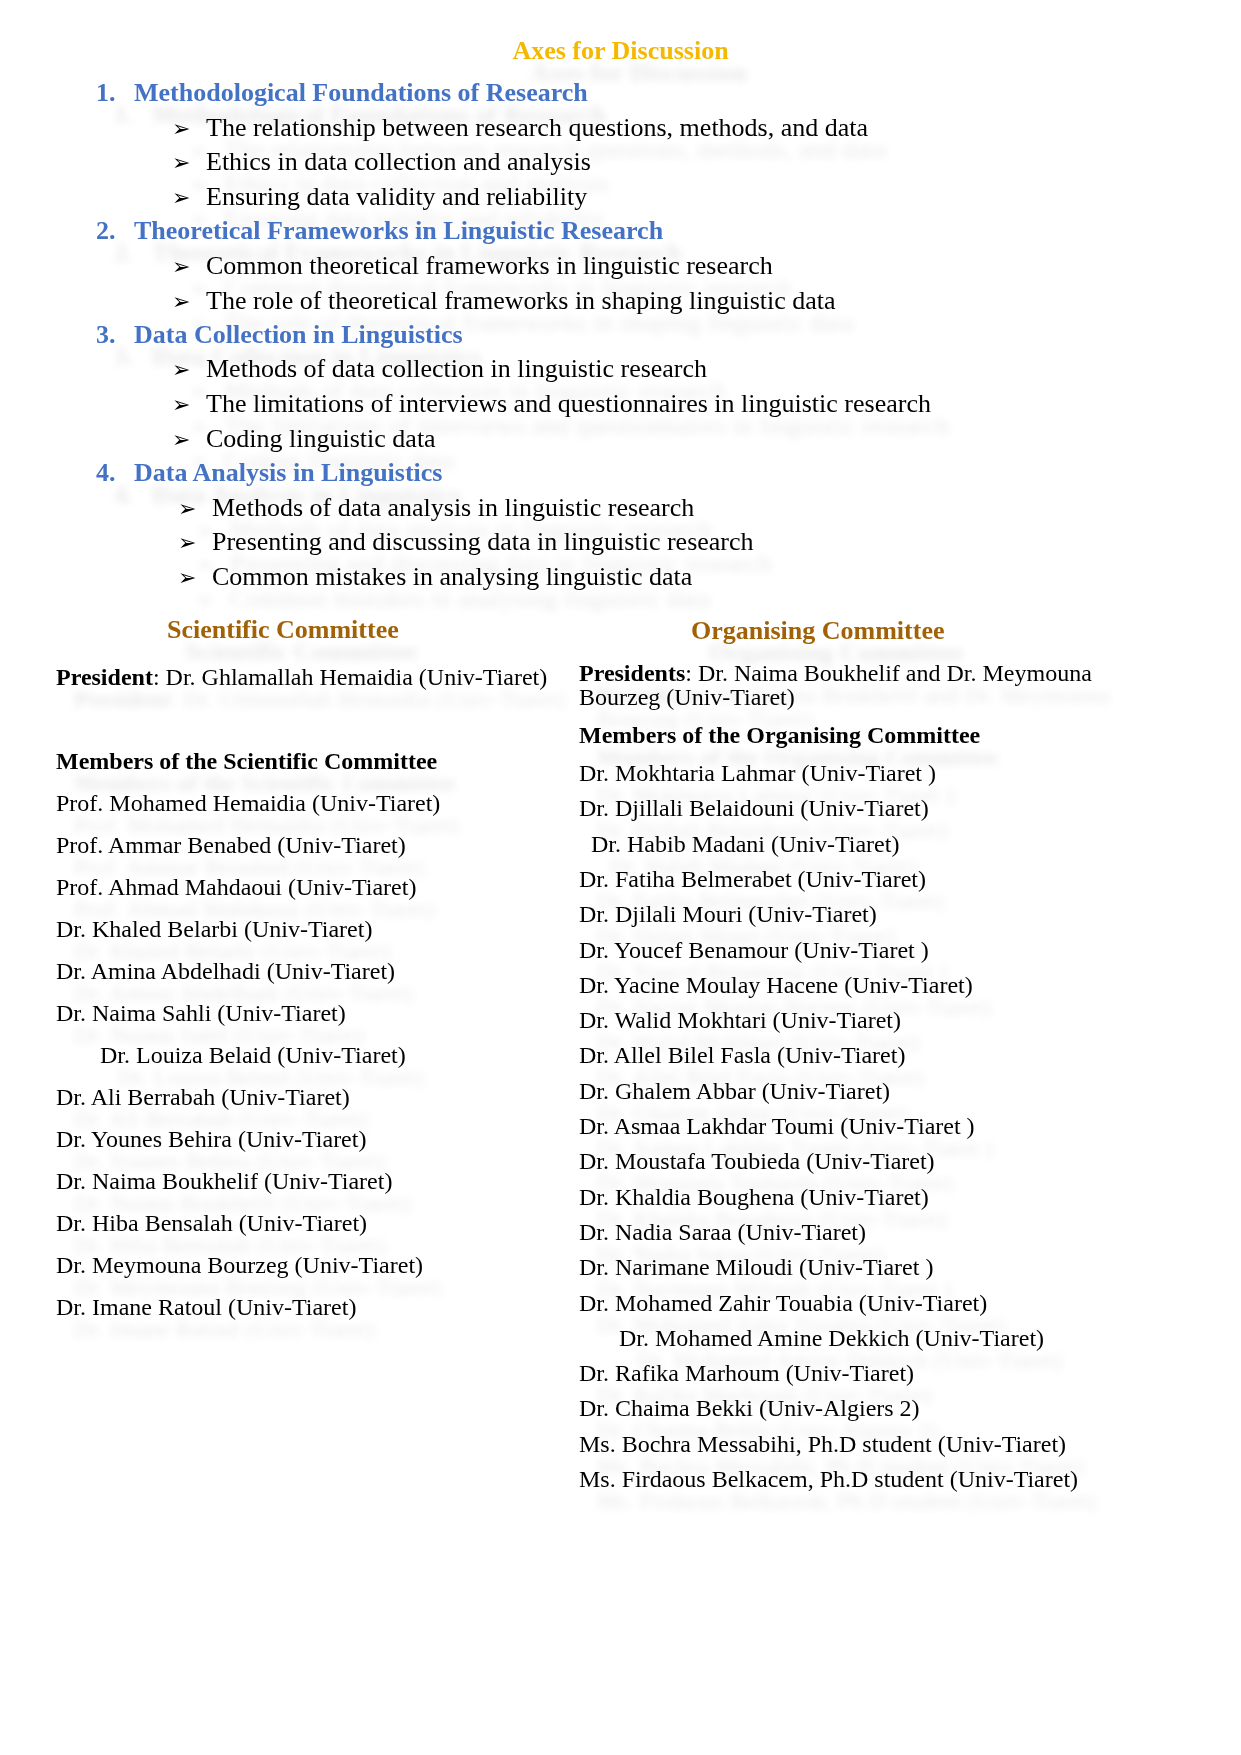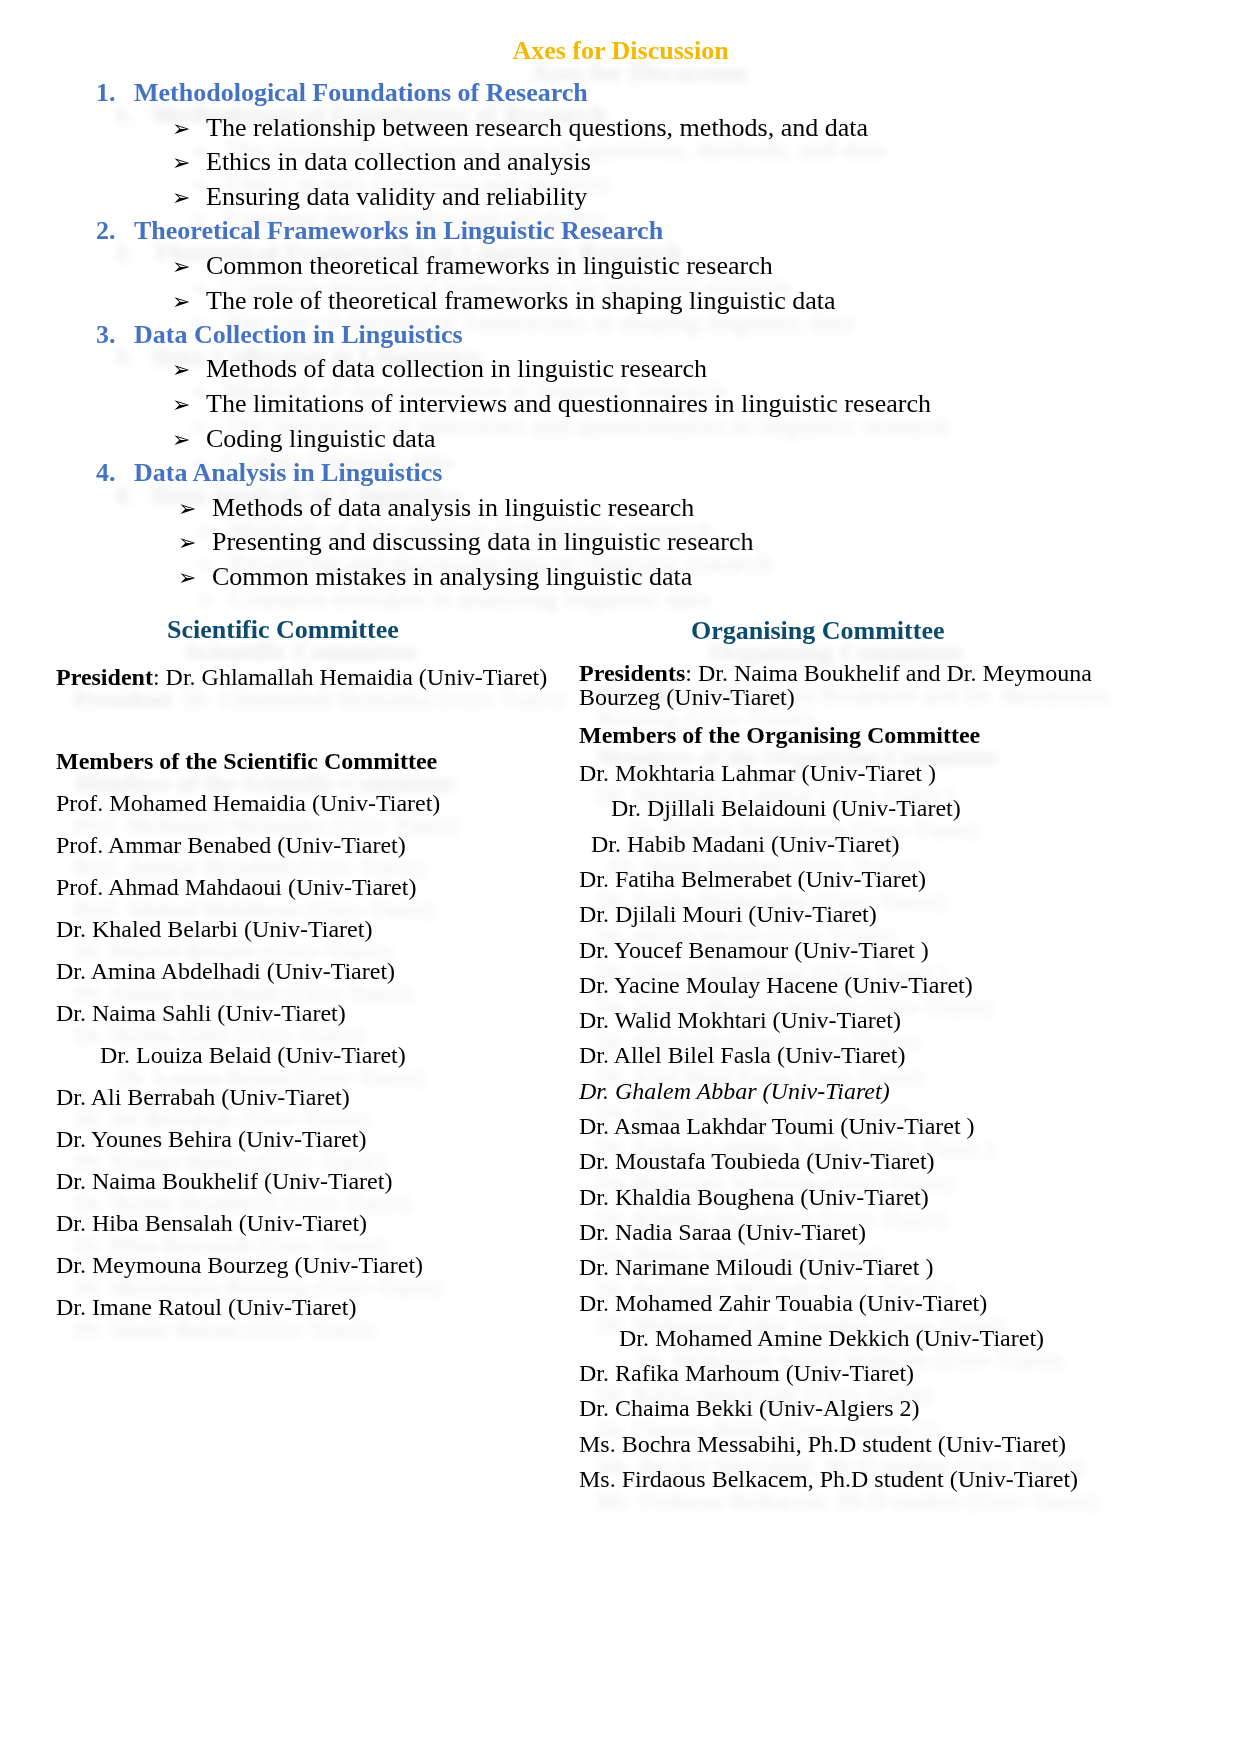--- a/index.html
+++ b/index.html
@@ -6,21 +6,21 @@
   body { width: 1241px; height: 1755px; position: relative; overflow: hidden;
          font-family: "Liberation Serif", "DejaVu Serif", serif; color: #000; }
   .shadow { text-shadow: 18px 22px 9px rgba(0,0,0,0.10); }
   #axes-title { position: absolute; left: 0; width: 1241px; top: 36px; text-align: center;
                 font-size: 26px; font-weight: bold; color: #f5b800; }
   .axis-head { position: absolute; left: 96px; font-size: 26px; font-weight: bold; color: #4472c4;
                white-space: nowrap; }
   .axis-head .num { display: inline-block; width: 38px; }
   .bullet { position: absolute; font-size: 26px; white-space: nowrap; }
   .bullet .arrow { display: inline-block; width: 34px; font-size: 22px; }
-  .committee-title { position: absolute; font-size: 26px; font-weight: bold; color: #0c4a6e;
+  .committee-title { position: absolute; font-size: 26px; font-weight: bold; color: #a16207;
                      white-space: nowrap; }
   .line { position: absolute; font-size: 24px; white-space: nowrap; }
   .bold { font-weight: bold; }
 </style>
 </head>
 <body>
 
 <div id="axes-title" class="shadow">Axes for Discussion</div>
 
 <div class="axis-head shadow" style="top:78px;">
@@ -94,29 +94,29 @@
   </div>
 
 <div class="committee-title shadow" style="left:691px; top:616px;">Organising Committee</div>
 <div class="line shadow" style="left:579px; top:660px;">
   <span class="bold">Presidents</span><span>: Dr. Naima Boukhelif and Dr. Meymouna</span>
 </div>
 <div class="line shadow" style="left:579px; top:684px;">Bourzeg (Univ-Tiaret)</div>
 <div class="line bold shadow" style="left:579px; top:722px;">Members of the Organising Committee</div>
 <div id="org-members">
     <div class="line shadow" style="left: 579px; top: 760px;">Dr. Mokhtaria Lahmar (Univ-Tiaret )</div>
-    <div class="line shadow" style="left: 579px; top: 795.3px; margin-left: 32px;">Dr. Djillali Belaidouni  (Univ-Tiaret)</div>
+    <div class="line shadow" style="left: 579px; top: 795.3px;">Dr. Djillali Belaidouni  (Univ-Tiaret)</div>
     <div class="line shadow" style="left: 579px; top: 830.6px; margin-left: 12px;">Dr. Habib Madani (Univ-Tiaret)</div>
     <div class="line shadow" style="left: 579px; top: 865.9px;">Dr. Fatiha Belmerabet (Univ-Tiaret)</div>
     <div class="line shadow" style="left: 579px; top: 901.2px;">Dr. Djilali Mouri (Univ-Tiaret)</div>
     <div class="line shadow" style="left: 579px; top: 936.5px;">Dr. Youcef Benamour (Univ-Tiaret )</div>
     <div class="line shadow" style="left: 579px; top: 971.8px;">Dr. Yacine Moulay Hacene (Univ-Tiaret)</div>
     <div class="line shadow" style="left: 579px; top: 1007.1px;">Dr. Walid Mokhtari (Univ-Tiaret)</div>
     <div class="line shadow" style="left: 579px; top: 1042.4px;">Dr. Allel Bilel Fasla (Univ-Tiaret)</div>
-    <div class="line shadow" style="left: 579px; top: 1077.7px; font-style: italic;">Dr. Ghalem Abbar (Univ-Tiaret)</div>
+    <div class="line shadow" style="left: 579px; top: 1077.7px;">Dr. Ghalem Abbar (Univ-Tiaret)</div>
     <div class="line shadow" style="left: 579px; top: 1113px;">Dr. Asmaa Lakhdar Toumi (Univ-Tiaret )</div>
     <div class="line shadow" style="left: 579px; top: 1148.3px;">Dr. Moustafa Toubieda  (Univ-Tiaret)</div>
     <div class="line shadow" style="left: 579px; top: 1183.6px;">Dr. Khaldia Boughena  (Univ-Tiaret)</div>
     <div class="line shadow" style="left: 579px; top: 1218.9px;">Dr. Nadia Saraa (Univ-Tiaret)</div>
     <div class="line shadow" style="left: 579px; top: 1254.2px;">Dr. Narimane Miloudi (Univ-Tiaret )</div>
     <div class="line shadow" style="left: 579px; top: 1289.5px;">Dr. Mohamed Zahir Touabia (Univ-Tiaret)</div>
     <div class="line shadow" style="left: 591px; top: 1324.8px; margin-left: 28px;">Dr. Mohamed Amine Dekkich (Univ-Tiaret)</div>
     <div class="line shadow" style="left: 579px; top: 1360.1px;">Dr. Rafika Marhoum (Univ-Tiaret)</div>
     <div class="line shadow" style="left: 579px; top: 1395.4px;">Dr. Chaima Bekki (Univ-Algiers 2)</div>
     <div class="line shadow" style="left: 579px; top: 1430.7px;">Ms. Bochra Messabihi, Ph.D student (Univ-Tiaret)</div>

